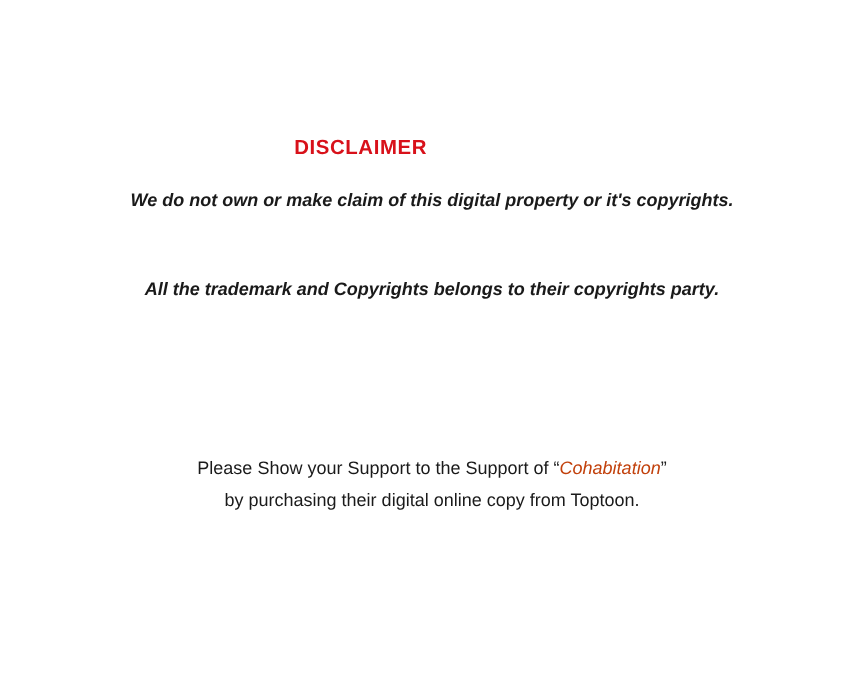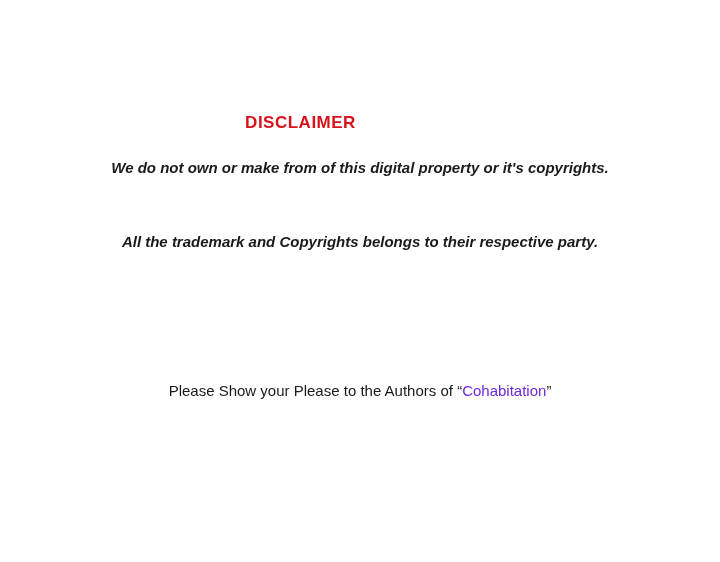--- a/index.html
+++ b/index.html
@@ -56,42 +56,44 @@
     width: 600px;
     text-align: center;
     font-size: 15px;
     line-height: 27px;
     color: #1a1a1a;
   }
   .support-block .line {
     margin: 0;
   }
   .title-accent {
-    color: #6d28d9;
+    color: #c2410c;
+    font-style: italic;
   }
   .quote {
     color: #1a1a1a;
   }
 </style>
 </head>
 <body>
 
 <div class="page">
 
   <div class="disclaimer-title">DISCLAIMER</div>
 
   <div class="disclaimer-body">
     <p class="para">
-      <span>We do not own or make from of this digital property or it's copyrights.</span><br>
+      <span>We do not own or make claim of this digital property or it's copyrights.</span><br>
       <br>
     </p>
     <p class="para second">
-      <span>All the trademark and Copyrights belongs to their respective party.</span>
+      <span>All the trademark and Copyrights belongs to their copyrights party.</span>
     </p>
   </div>
 
   <div class="support-block">
     <p class="line">
-      <span>Please Show your Please to the Authors of “</span><span class="title-accent">Cohabitation</span><span class="quote">”</span>
+      <span>Please Show your Support to the Support of “</span><span class="title-accent">Cohabitation</span><span class="quote">”</span>
     </p>
+    <p class="line">by purchasing their digital online copy from Toptoon.</p>
   </div>
 
 </div>
 
 </body></html>

